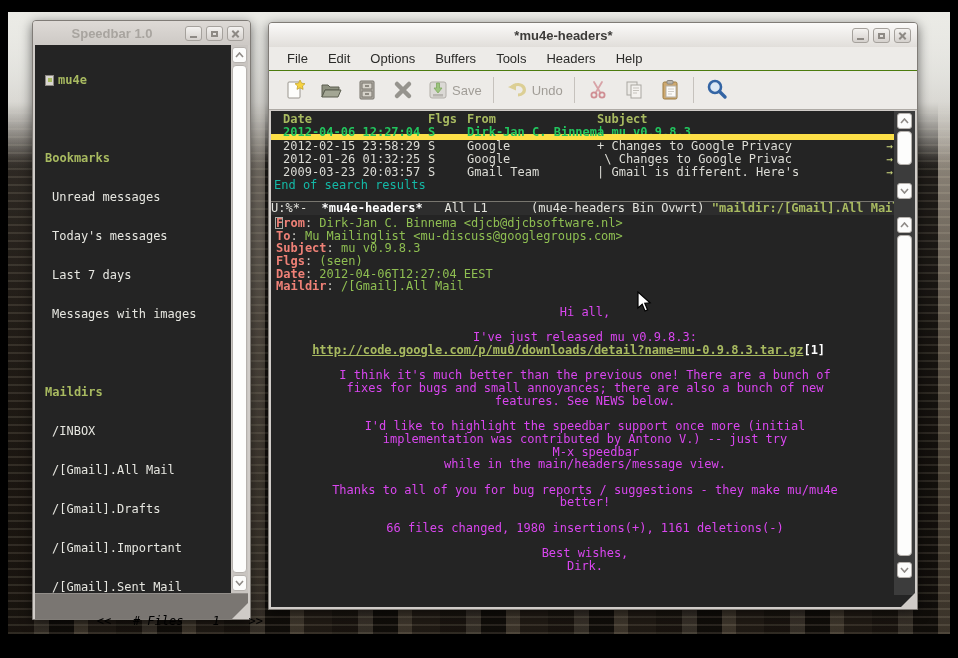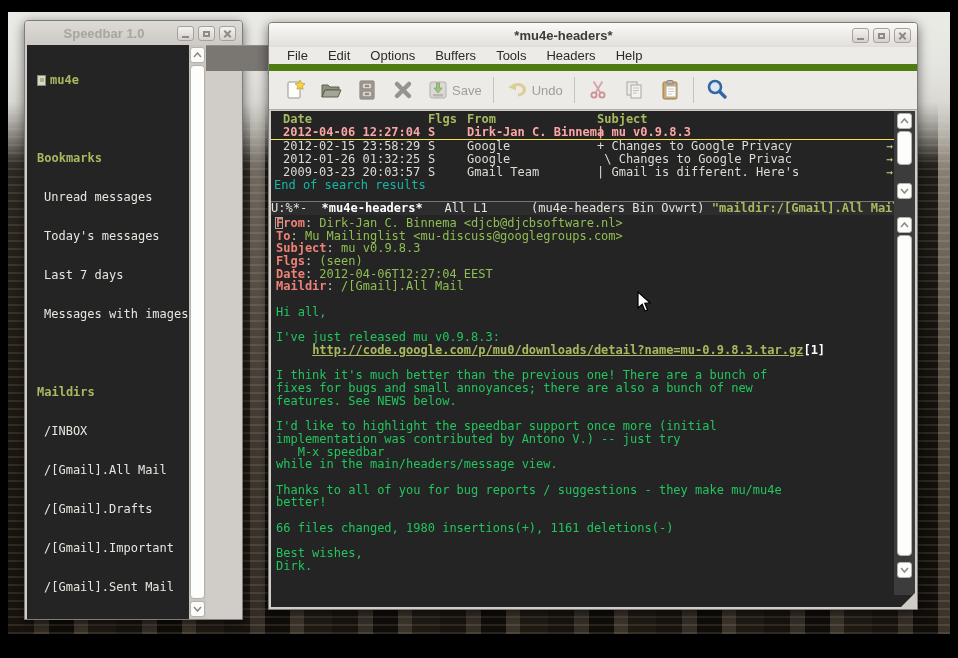--- a/index.html
+++ b/index.html
@@ -31,22 +31,22 @@
   .titlebar.inactive .title { color:#a8a49f; }
   .winbtns { display:flex; gap:4px; }
   .winbtn { width:17px; height:15px; border:1px solid #a5a19c; border-radius:3px;
             background:linear-gradient(#f4f2f0,#d5d1cd); position:relative; }
   .glyph-min { position:absolute; left:4px; top:9px; width:7px; height:2px; background:#8e8a85; }
   .glyph-max { position:absolute; left:4px; top:4px; width:7px; height:6px; border:2px solid #8e8a85; }
   .glyph-close-a,.glyph-close-b { position:absolute; left:3px; top:6px; width:9px; height:2px; background:#8e8a85; }
   .glyph-close-a { transform:rotate(45deg); } .glyph-close-b { transform:rotate(-45deg); }
 
   
-  .win-speedbar { left:24px; top:20px; width:219px; height:600px; }
-  .sb-body { position:absolute; top:24px; left:2px; right:2px; bottom:0; display:flex; }
+  .win-speedbar { left:32px; top:20px; width:219px; height:600px; }
+  .sb-body { position:absolute; top:24px; left:2px; right:2px; bottom:0; display:flex; flex-direction:column; }
   .sb-mainrow { flex:1; display:flex; min-height:0; }
   .sb-content { flex:1; background:#242424; color:#e4e4de; font-size:12px; line-height:13px;
                 padding:3px 0 0 10px; white-space:pre; overflow:hidden; }
   .sb-line { height:13px; }
   .sb-blank { height:13px; }
   .sb-root { display:flex; align-items:center; gap:4px; color:#a8ba60; font-weight:bold; }
   .sb-header { color:#a8ba60; font-weight:bold; }
   .sb-item { padding-left:7px; color:#e6e6e0; }
   .node-icon { display:inline-block; width:9px; height:11px; background:#d9d6d1; border:1px solid #8a8681; position:relative; }
   .node-icon::after { content:""; position:absolute; left:2px; top:2px; width:4px; height:4px; background:#a8ba60; }
@@ -58,60 +58,60 @@
   
   .scrollcol { display:flex; flex-direction:column; align-items:center; }
   .scroll-light { width:17px; background:#c9c5c1; padding:2px 0; }
   .scroll-dark  { width:21px; background:#3c3c3c; }
   .sc-btn { width:15px; height:16px; background:#fcfcfb; border:1px solid #b5b1ad; border-radius:3px;
             display:flex; align-items:center; justify-content:center; flex:0 0 auto; }
   .sc-thumb { width:15px; background:#fdfdfc; border:1px solid #b5b1ad; border-radius:4px; }
 
   
   .win-mu4e { left:268px; top:22px; width:650px; height:588px; }
-  .menubar { height:24px; display:flex; align-items:center; background:#edebe8; border-bottom:7px solid #4d7c0f;
+  .menubar { height:24px; display:flex; align-items:center; background:#edebe8; border-bottom:1px solid #4d7c0f;
              font-family:"Liberation Sans", sans-serif; font-size:13px; color:#2b2b29; padding-left:8px; }
   .menu-item { padding:0 10px; }
   .toolbar { height:39px; display:flex; align-items:center; background:#edebe8; border-bottom:1px solid #aeaaa5;
              padding-left:8px; gap:0; }
   .tb-btn { width:36px; height:32px; display:flex; align-items:center; justify-content:center; border-radius:3px; }
   .tb-btn.labeled { width:auto; padding:0 6px; gap:3px; }
   .tb-label { font-family:"Liberation Sans", sans-serif; font-size:13px; color:#a19d97; }
   .tb-sep { width:1px; height:26px; background:#c6c2bd; margin:0 5px; }
 
   .mu4e-body { position:absolute; top:88px; left:2px; right:2px; bottom:2px; display:flex; flex-direction:column;
                background:#242424; font-size:12px; }
   .mainrow { flex:1; display:flex; min-height:0; }
   .panescol { flex:1; display:flex; flex-direction:column; min-width:0; }
 
   .headers-pane { height:90px; padding-top:2px; line-height:13px; overflow:hidden; }
   .hrow { display:flex; padding-left:12px; height:13px; color:#dcdcd6; white-space:pre; position:relative; }
   .hrow.cols { color:#a8ba60; font-weight:bold; }
-  .hrow.sel { color:#fca5a5; font-weight:bold; border-bottom:1px solid #fde047; height:14px; }
+  .hrow.sel { color:#22c55e; font-weight:bold; border-bottom:6px solid #fde047; height:14px; }
   .c-date { width:145px; flex:0 0 auto; }
   .c-flgs { width:39px;  flex:0 0 auto; }
   .c-from { width:130px; flex:0 0 auto; }
   .c-subj { flex:1; overflow:hidden; }
   .trunc { position:absolute; right:1px; top:0; color:#c9d47b; font-size:11px; }
   .end-results { color:#14b8a6; padding-left:3px; height:13px; white-space:pre; }
 
   .modeline { height:14px; font-size:12px; line-height:13px; white-space:pre; overflow:hidden; }
   .modeline.active { background:#2d2d2d; border-top:1px solid #78766f; color:#e4e4de; }
   .modeline.active .mlbuf { font-weight:bold; color:#ffffff; }
   .modeline.active .mlquery { color:#a8ba60; font-weight:bold; }
   .modeline.inactive { background:#504e4c; border-top:1px solid #7d7a76; color:#a5a29d; }
   .modeline.inactive .mlbuf { font-weight:bold; color:#bcb1a2; }
 
   .view-pane { flex:1; padding:2px 0 0 5px; line-height:12.7px; color:#dddbd4; overflow:hidden; position:relative; }
   .fld { white-space:pre; height:12.7px; }
   .fld .lab { color:#ef8177; font-weight:bold; }
   .fld .sep { color:#c9c9c3; }
   .fld .val { color:#8fbf52; }
   .hollow-cursor { position:absolute; left:4px; top:2px; width:8px; height:12px; border:1px solid #a9a9a3; }
-  .bodytext { white-space:pre; color:#22c55e; }
+  .bodytext { white-space:pre; color:#d946ef;text-align:center; }
   .linkline { white-space:pre; height:12.7px; }
   .linkline a { color:#a8ba60; font-weight:bold; text-decoration:underline;margin-top:9px; }
   .linkref { color:#ffffff; font-weight:bold; }
   .minibuffer { height:12px; background:#242424; }
 
   .sb-zone-h { height:90px; display:flex; flex-direction:column; align-items:center; padding:2px 0; }
   .sb-zone-gap { height:14px; }
   .sb-zone-v { flex:1; display:flex; flex-direction:column; align-items:center; padding:2px 0 3px; }
 
   

